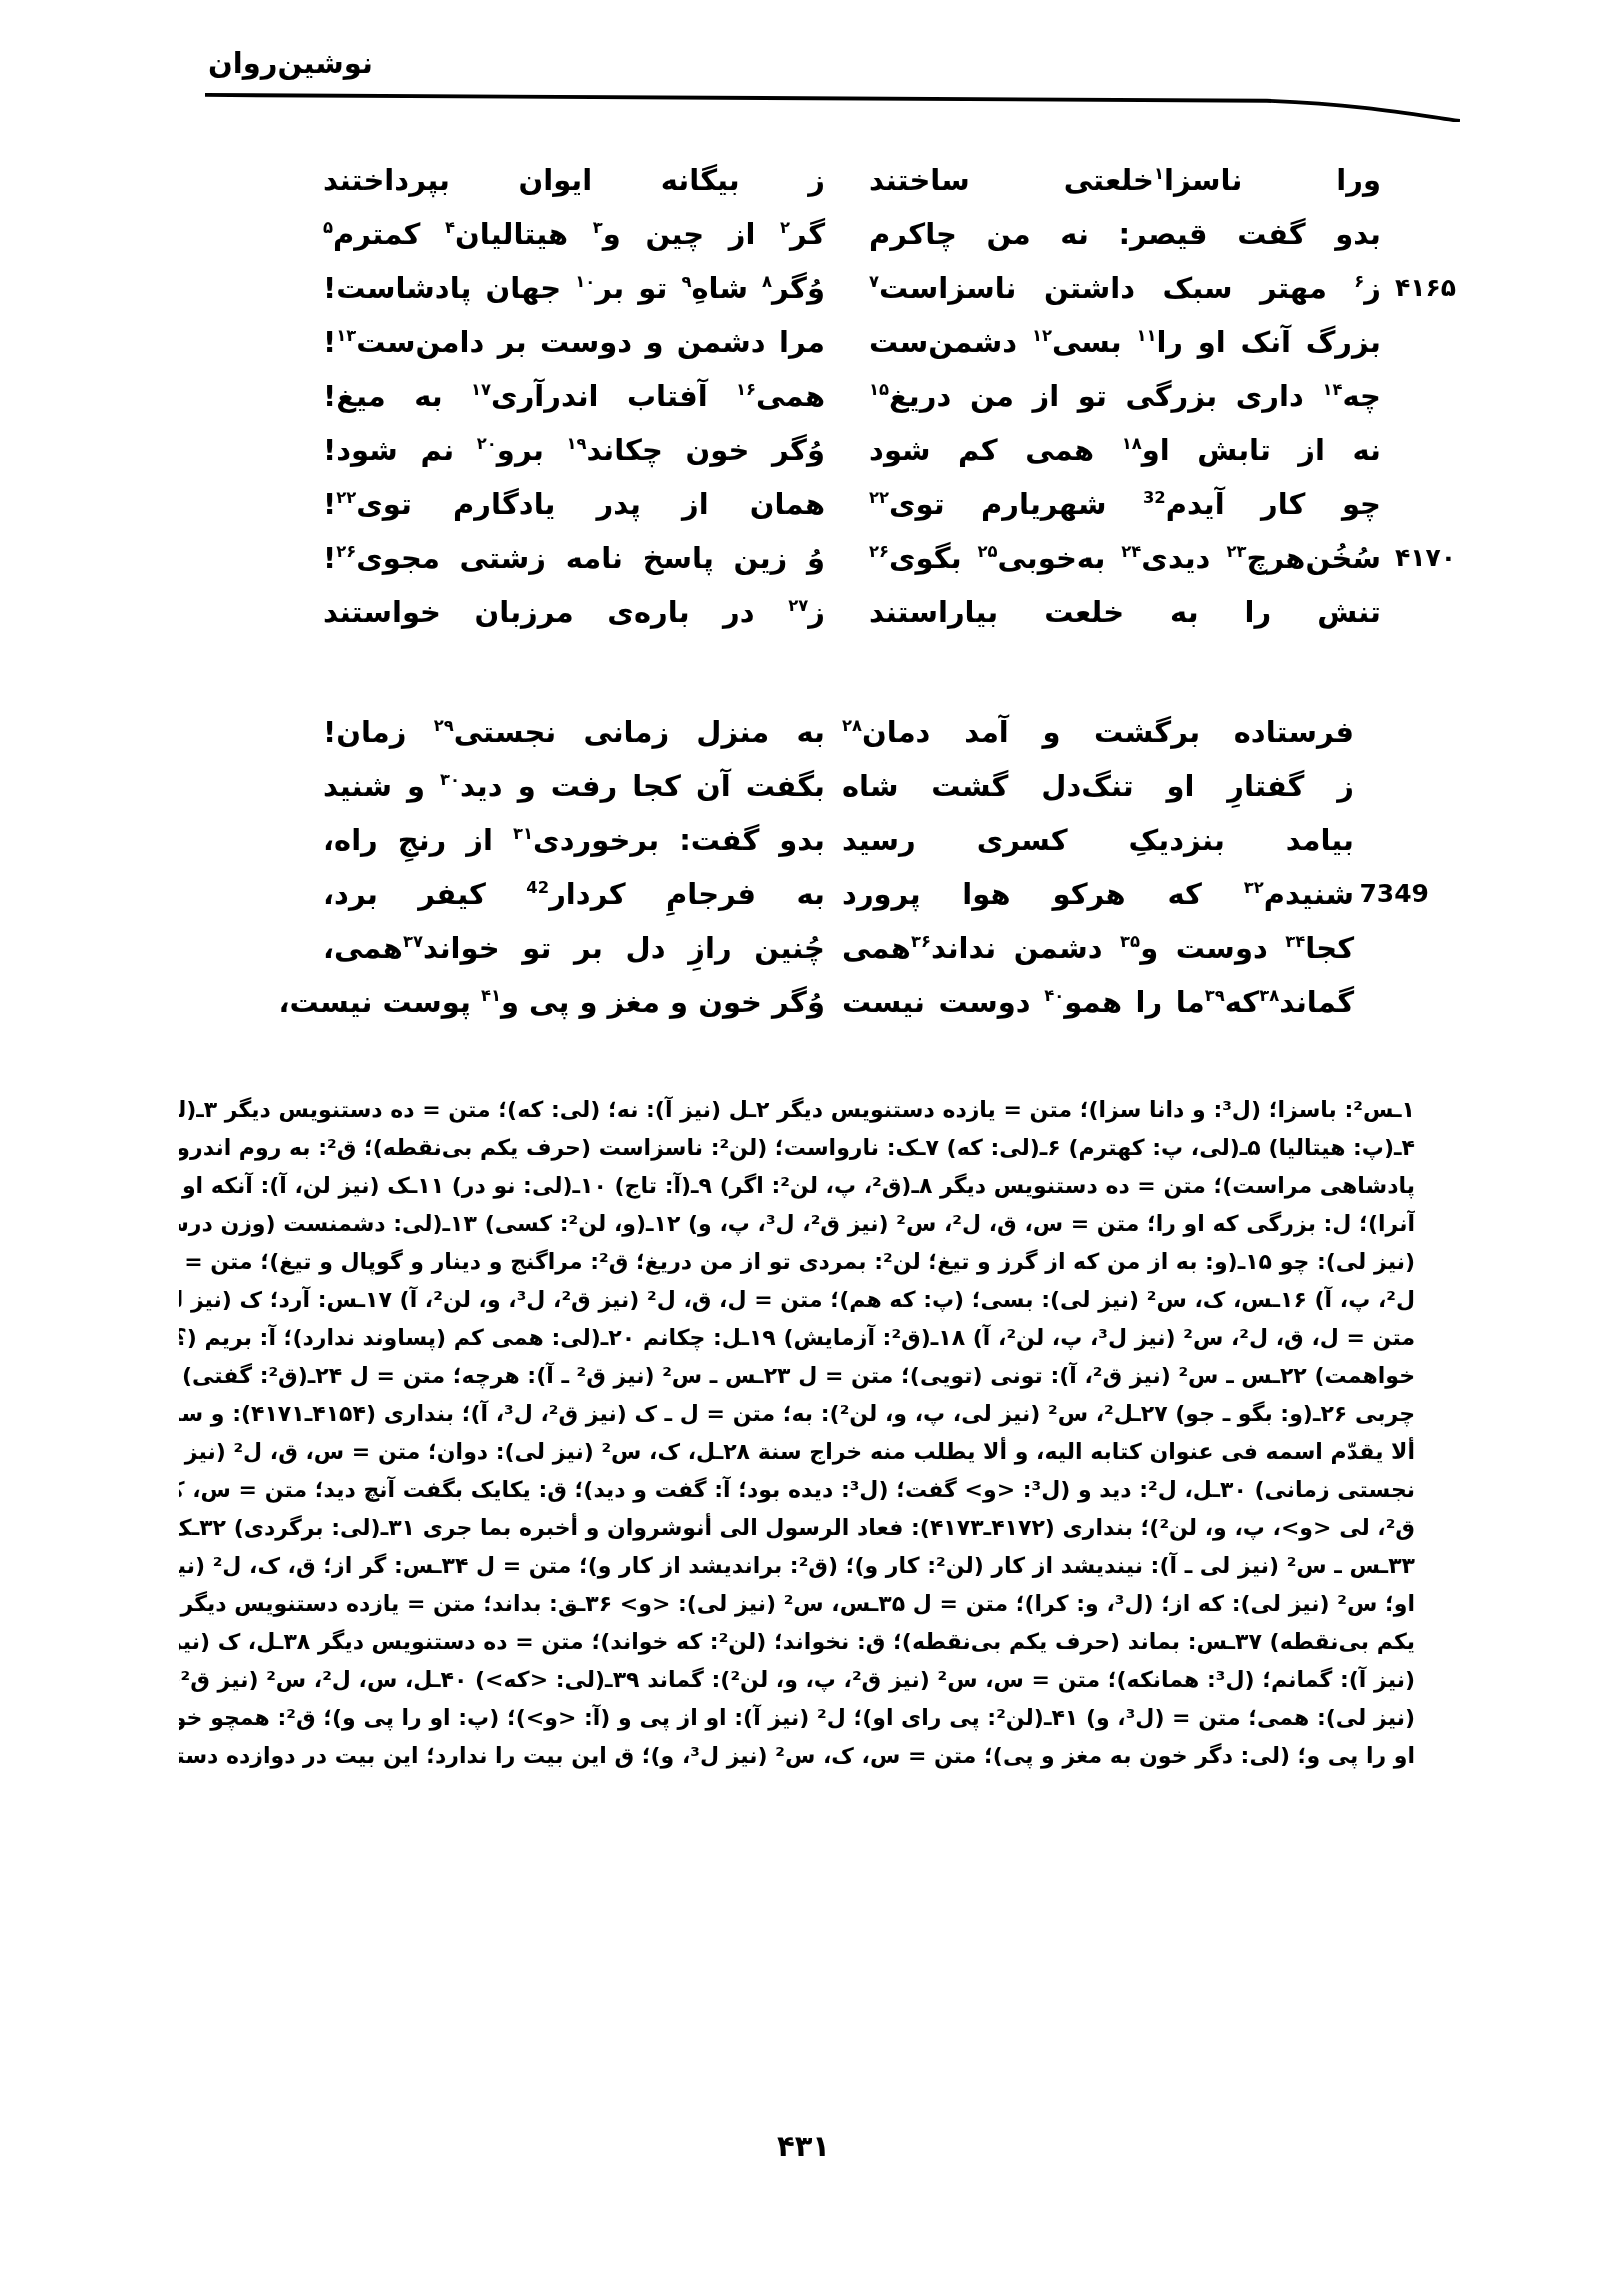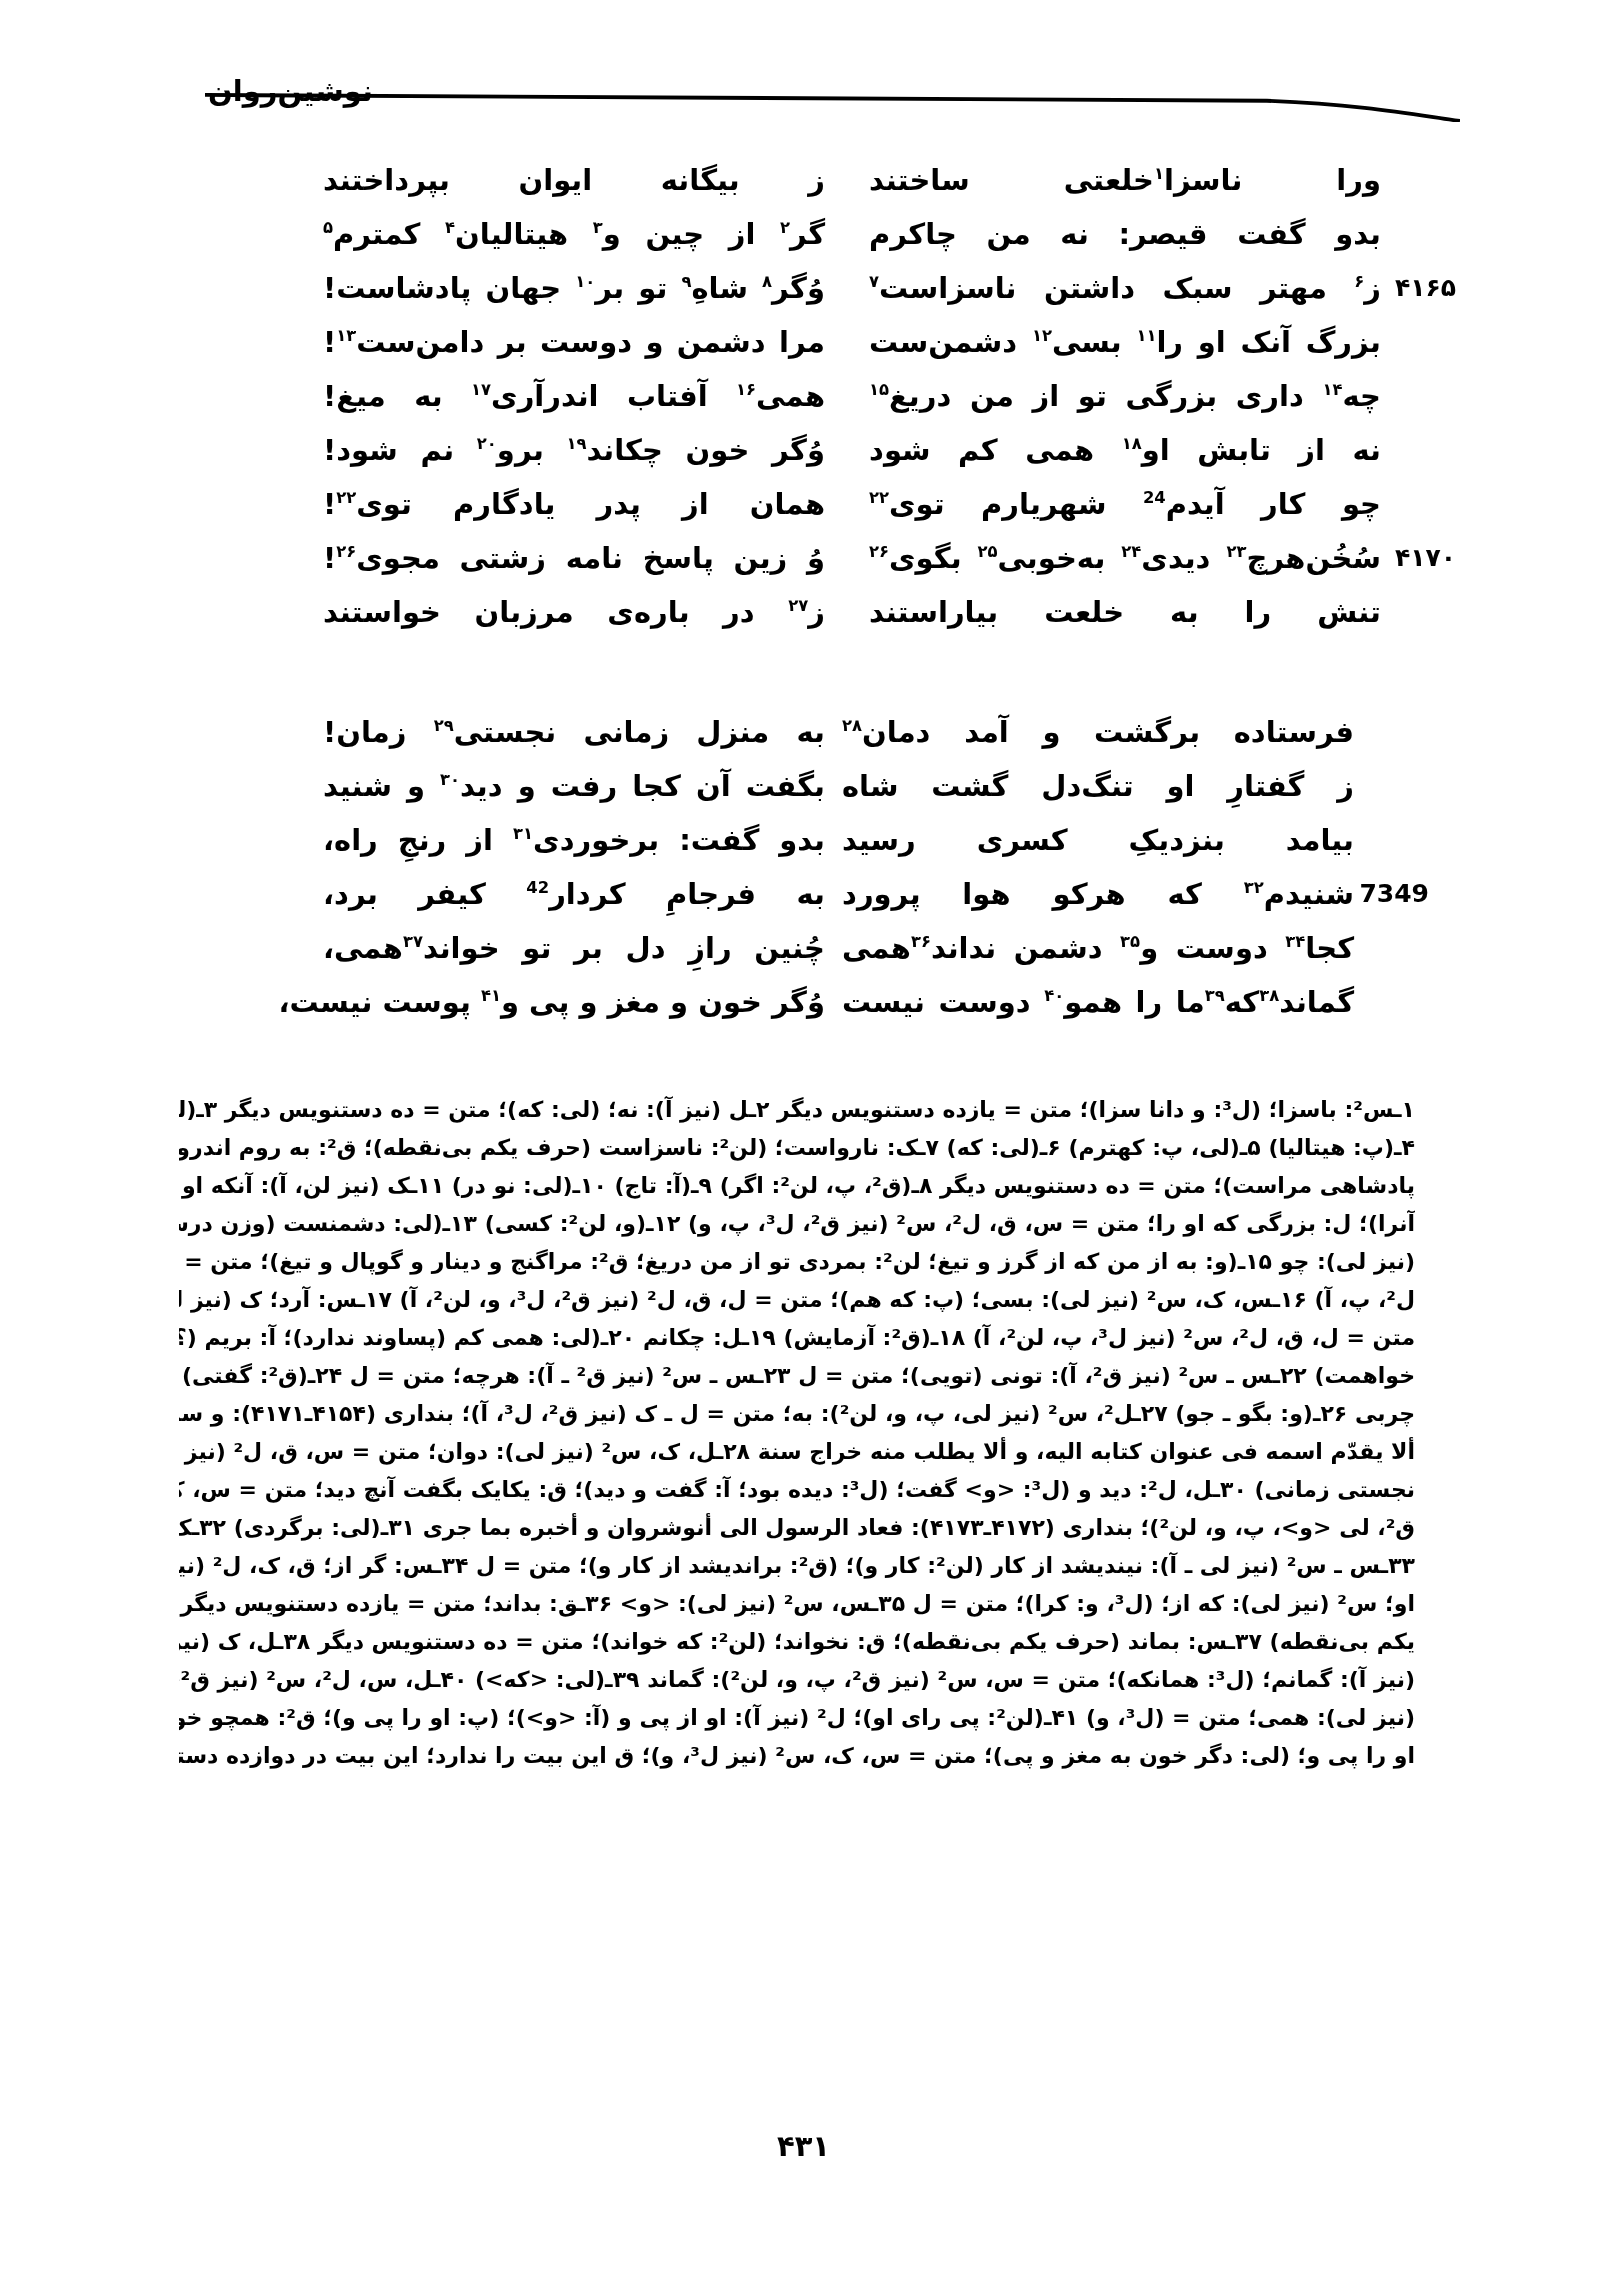--- a/index.html
+++ b/index.html
@@ -4,21 +4,20 @@
   <style>
     html, body { margin: 0; padding: 0; background: #ffffff; }
     body {
       width: 1607px; height: 2292px; position: relative; overflow: hidden;
       font-family: "DejaVu Sans", "Liberation Sans", sans-serif; color: #000;
     }
     .running-head {
       position: absolute; left: 208px; top: 46px;
       font-size: 29px; font-weight: bold; direction: rtl;
       font-family: "DejaVu Sans", sans-serif;
-      margin-top: 28px;
     }
     .head-rule {
       position: absolute; left: 205px; top: 93px; width: 1255px; height: 29px;
     }
     .verse-block {
       position: absolute; direction: rtl;
       font-size: 29px; font-weight: bold; line-height: 54px;
       font-family: "DejaVu Sans", sans-serif;
     }
     .verse-line { position: relative; white-space: nowrap; height: 54px; text-align-last: justify; text-align: justify; }
@@ -51,21 +50,21 @@
   <path d="M0 2 C 500 8, 1000 4, 1100 8 S 1250 22, 1300 29" stroke="#000" stroke-width="4" fill="none"></path>
 </svg>
 
 <div class="verse-block col-right-1" id="vb1r">
     <div class="verse-line"><span class="txt">ورا   ناسزا<sup>۱</sup>خلعتی   ساختند</span></div>
     <div class="verse-line"><span class="txt">بدو گفت قیصر: نه من چاکرم</span></div>
     <div class="verse-line"><span class="txt">ز<sup>۶</sup> مهتر سبک داشتن ناسزاست<sup>۷</sup></span><span class="line-no">۴۱۶۵</span></div>
     <div class="verse-line"><span class="txt">بزرگ آنک او را<sup>۱۱</sup> بسی<sup>۱۲</sup> دشمن‌ست</span></div>
     <div class="verse-line"><span class="txt">چه<sup>۱۴</sup> داری بزرگی تو از من دریغ<sup>۱۵</sup></span></div>
     <div class="verse-line"><span class="txt">نه از تابش او<sup>۱۸</sup> همی کم شود</span></div>
-    <div class="verse-line"><span class="txt">چو کار آیدم<sup>24</sup> شهریارم توی<sup>۲۲</sup></span></div>
+    <div class="verse-line"><span class="txt">چو کار آیدم<sup>32</sup> شهریارم توی<sup>۲۲</sup></span></div>
     <div class="verse-line"><span class="txt">سُخُن‌هرچ<sup>۲۳</sup> دیدی<sup>۲۴</sup> به‌خوبی<sup>۲۵</sup> بگوی<sup>۲۶</sup></span><span class="line-no">۴۱۷۰</span></div>
     <div class="verse-line"><span class="txt">تنش   را   به   خلعت   بیاراستند</span></div>
   </div>
 <div class="verse-block col-left-1" id="vb1l">
     <div class="verse-line"><span class="txt">ز   بیگانه   ایوان   بپرداختند</span></div>
     <div class="verse-line"><span class="txt">گر<sup>۲</sup> از چین و<sup>۳</sup> هیتالیان<sup>۴</sup> کمترم<sup>۵</sup></span></div>
     <div class="verse-line"><span class="txt">وُگر<sup>۸</sup> شاهِ<sup>۹</sup> تو بر<sup>۱۰</sup> جهان پادشاست!</span></div>
     <div class="verse-line"><span class="txt">مرا دشمن و دوست بر دامن‌ست<sup>۱۳</sup>!</span></div>
     <div class="verse-line"><span class="txt">همی<sup>۱۶</sup> آفتاب اندرآری<sup>۱۷</sup> به میغ!</span></div>
     <div class="verse-line"><span class="txt">وُگر خون چکاند<sup>۱۹</sup> برو<sup>۲۰</sup> نم شود!</span></div>

